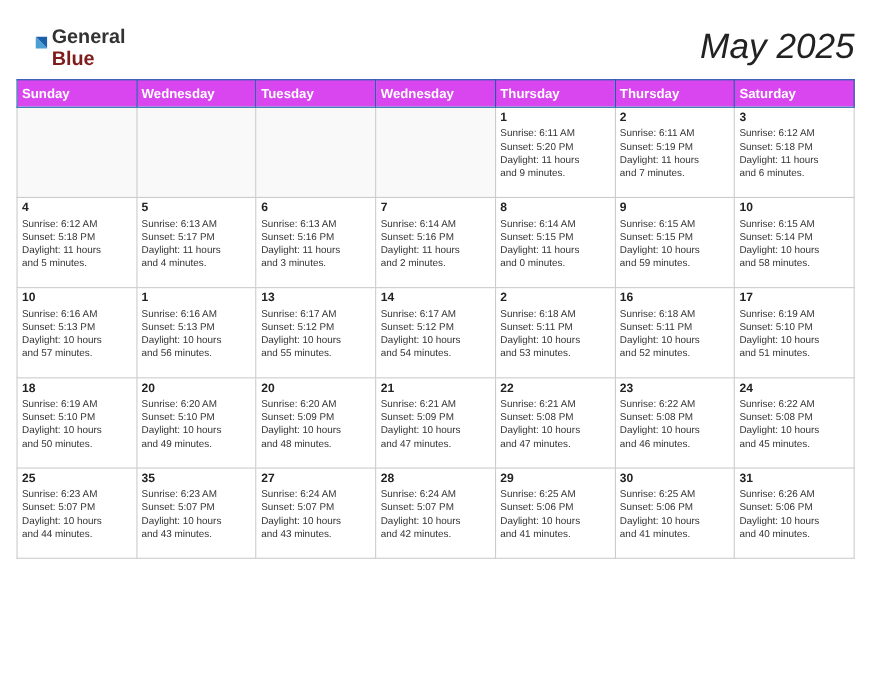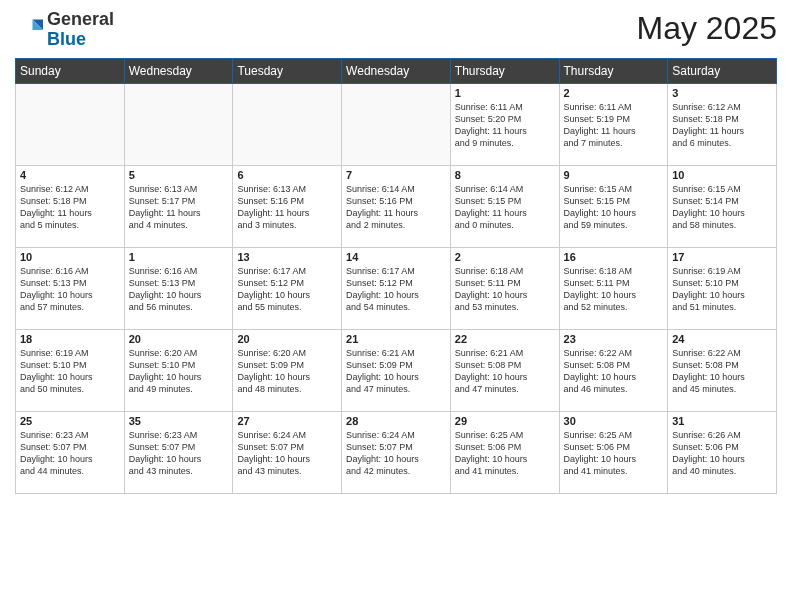--- a/index.html
+++ b/index.html
@@ -6,66 +6,67 @@
     body {
       width: 792px;
       height: 612px;
       font-family: Arial, sans-serif;
       background: #fff;
       overflow: hidden;
     }
     .page {
       width: 792px;
       height: 612px;
-      padding: 10px 15px;
+      padding: 24px 15px;
     }
     .header {
       display: flex;
       justify-content: space-between;
       align-items: flex-start;
       margin-bottom: 8px;
     }
     .logo {
       display: flex;
       align-items: center;
       gap: 4px;
     }
     .logo-text {
       font-size: 18px;
       font-weight: bold;
       line-height: 1.1;
     }
     .logo-general { color: #333; }
-    .logo-blue { color: #0369a1; }
+    .logo-blue { color: #7f1d1d; }
     .logo-icon {
       width: 28px;
       height: 28px;
     }
     .title-block {
       text-align: right;
     }
     .month-title {
       font-size: 32px;
       color: #222;
       font-weight: normal;
+      font-style: italic;
     }
     .location {
       font-size: 14px;
       color: #444;
     }
     .calendar {
       width: 100%;
       border-collapse: collapse;
       table-layout: fixed;
     }
     .calendar th {
-      background: #404040;
+      background: #d946ef;
       color: #fff;
       font-size: 12px;
-      font-weight: normal;
+      font-weight: bold;
       padding: 5px 4px;
       text-align: left;
       border: 1px solid #1a5fa8;
     }
     .calendar td {
       border: 1px solid #ccc;
       vertical-align: top;
       padding: 3px 4px;
       font-size: 9.5px;
       color: #333;

